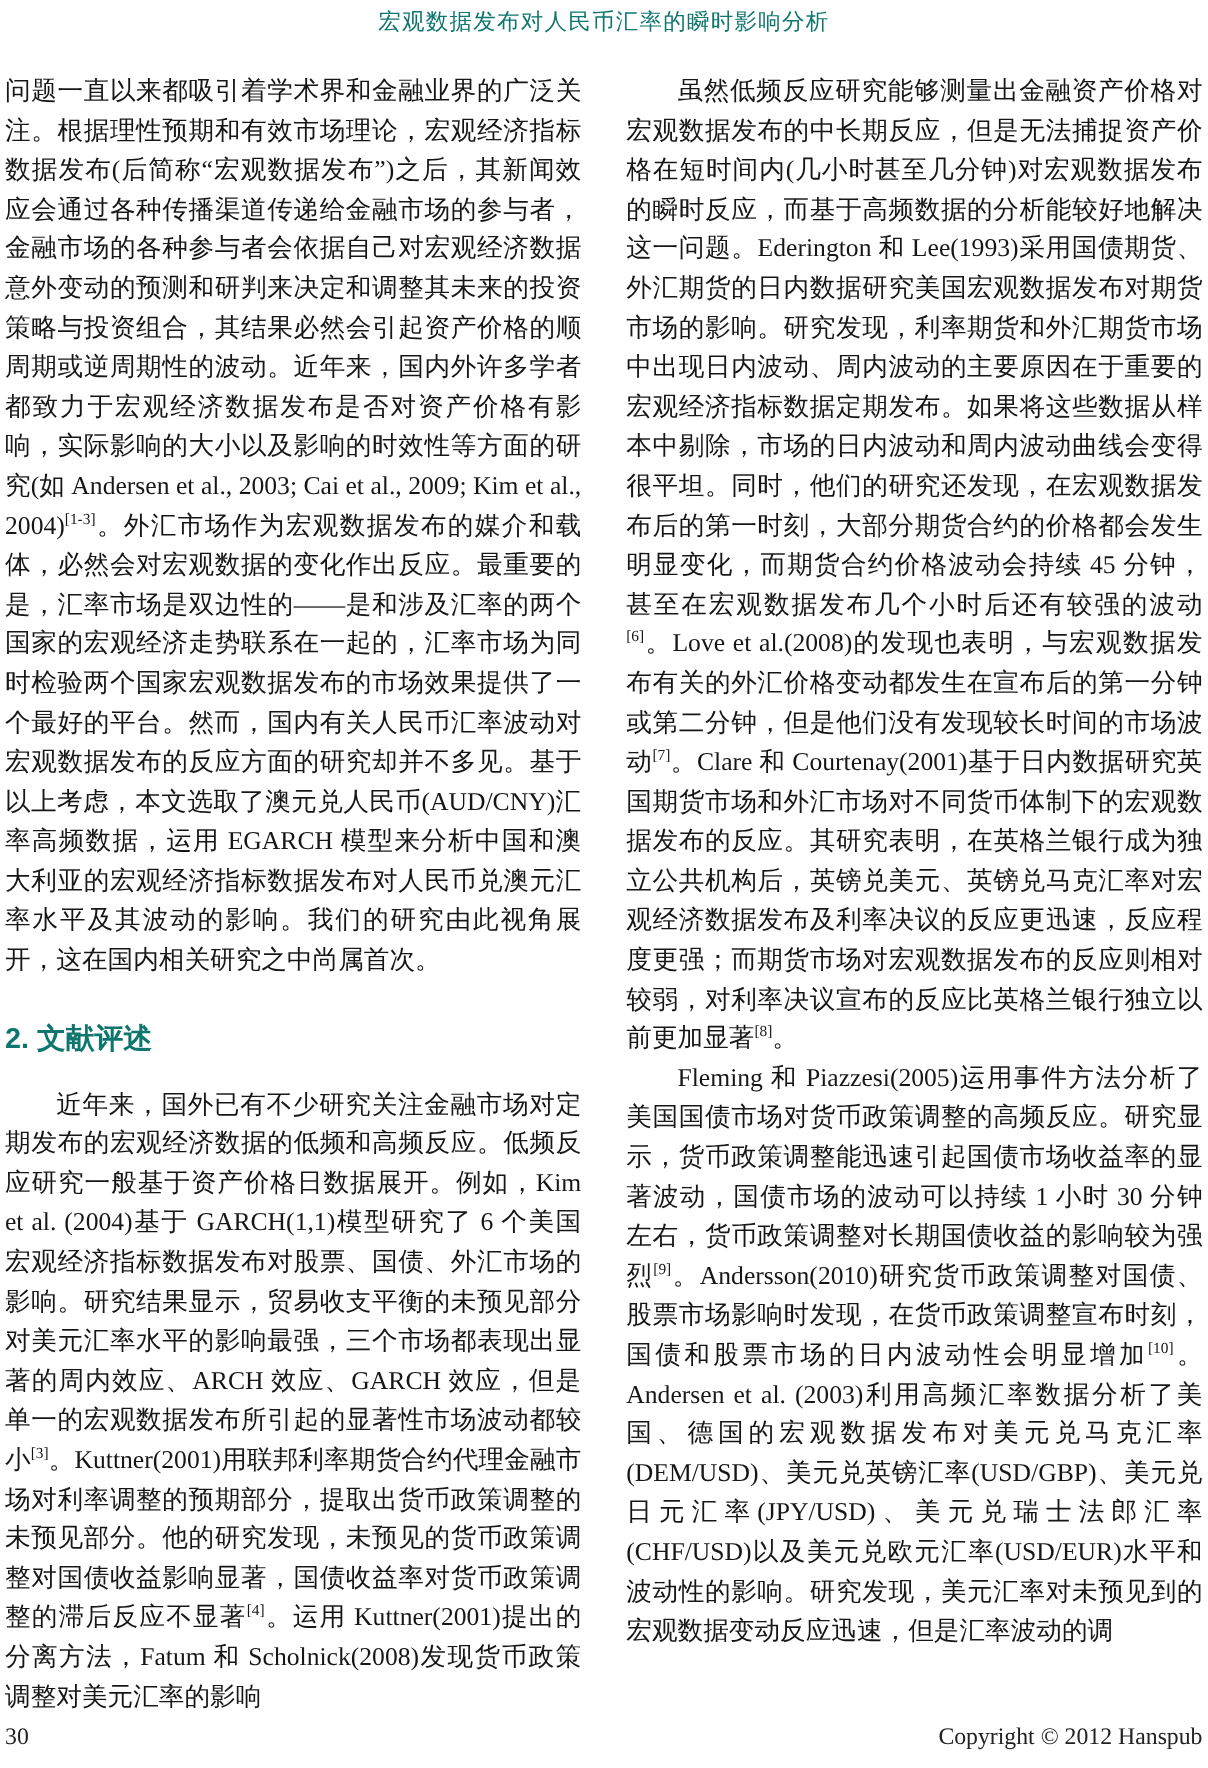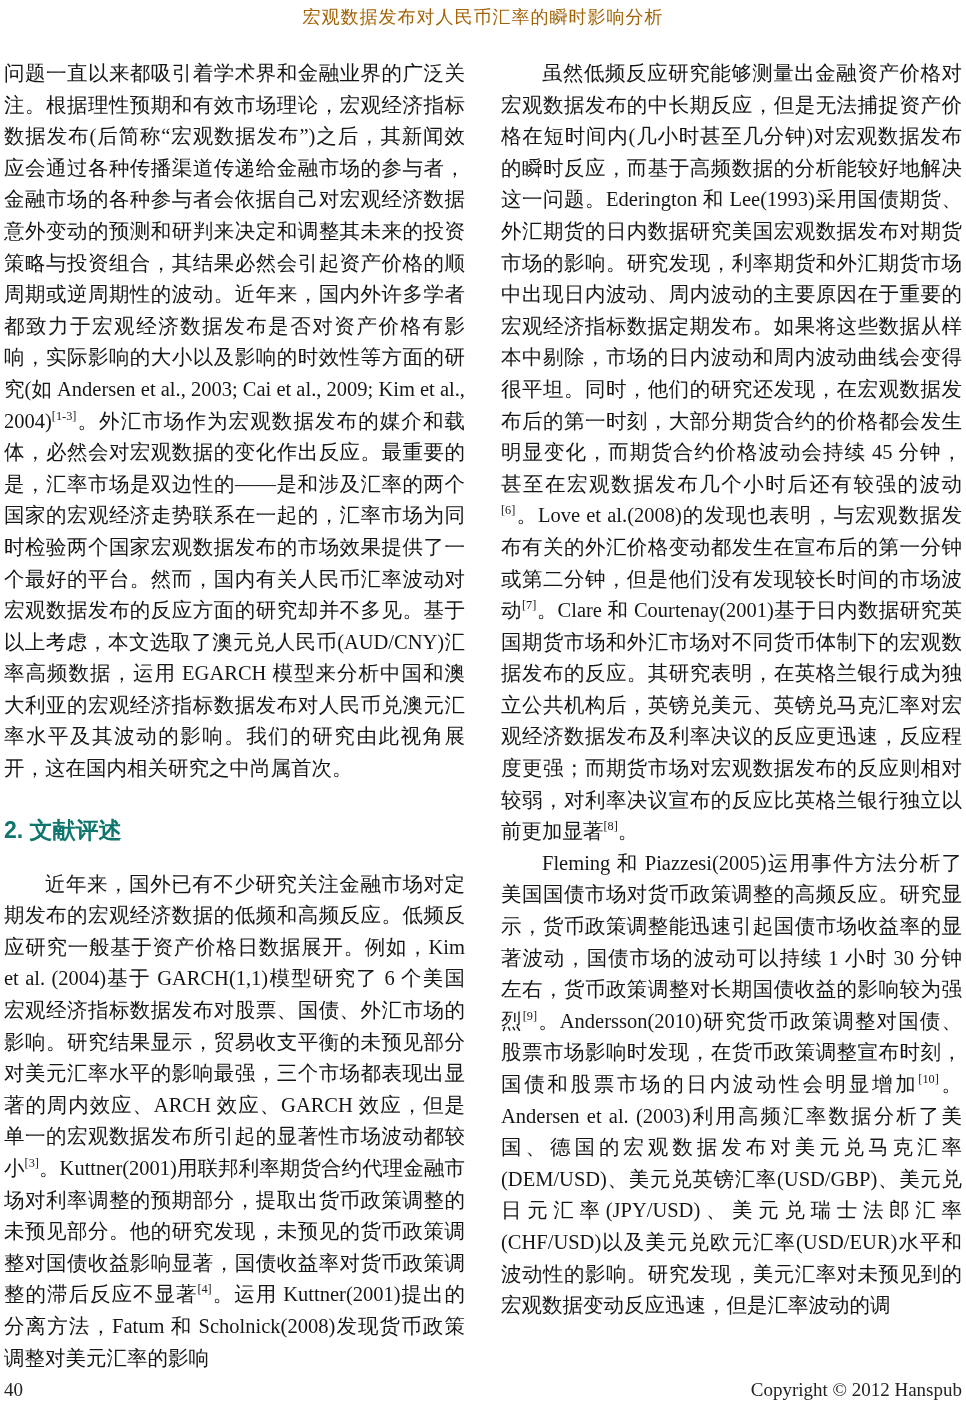--- a/index.html
+++ b/index.html
@@ -14,21 +14,21 @@
     width: 966px; height: 1414px;
     overflow: hidden;
     background: #ffffff;
   }
   .running-head {
     position: absolute;
     top: 5px; left: 0; width: 100%;
     text-align: center;
     font-size: 18px;
     letter-spacing: 1px;
-    color: #a16207;
+    color: #0f766e;
     white-space: nowrap;
   }
   .columns {
     position: absolute;
     top: 58px; left: 4px; right: 4px;
     display: flex;
     gap: 36px;
   }
   .col {
     flex: 1 1 0;
@@ -75,17 +75,17 @@
     </div>
 
     <div class="col">
       <p class="indent">虽然低频反应研究能够测量出金融资产价格对宏观数据发布的中长期反应，但是无法捕捉资产价格在短时间内(几小时甚至几分钟)对宏观数据发布的瞬时反应，而基于高频数据的分析能较好地解决这一问题。Ederington 和 Lee(1993)采用国债期货、外汇期货的日内数据研究美国宏观数据发布对期货市场的影响。研究发现，利率期货和外汇期货市场中出现日内波动、周内波动的主要原因在于重要的宏观经济指标数据定期发布。如果将这些数据从样本中剔除，市场的日内波动和周内波动曲线会变得很平坦。同时，他们的研究还发现，在宏观数据发布后的第一时刻，大部分期货合约的价格都会发生明显变化，而期货合约价格波动会持续 45 分钟，甚至在宏观数据发布几个小时后还有较强的波动<sup>[6]</sup>。Love et al.(2008)的发现也表明，与宏观数据发布有关的外汇价格变动都发生在宣布后的第一分钟或第二分钟，但是他们没有发现较长时间的市场波动<sup>[7]</sup>。Clare 和 Courtenay(2001)基于日内数据研究英国期货市场和外汇市场对不同货币体制下的宏观数据发布的反应。其研究表明，在英格兰银行成为独立公共机构后，英镑兑美元、英镑兑马克汇率对宏观经济数据发布及利率决议的反应更迅速，反应程度更强；而期货市场对宏观数据发布的反应则相对较弱，对利率决议宣布的反应比英格兰银行独立以前更加显著<sup>[8]</sup>。</p>
       <p class="indent">Fleming 和 Piazzesi(2005)运用事件方法分析了美国国债市场对货币政策调整的高频反应。研究显示，货币政策调整能迅速引起国债市场收益率的显著波动，国债市场的波动可以持续 1 小时 30 分钟左右，货币政策调整对长期国债收益的影响较为强烈<sup>[9]</sup>。Andersson(2010)研究货币政策调整对国债、股票市场影响时发现，在货币政策调整宣布时刻，国债和股票市场的日内波动性会明显增加<sup>[10]</sup>。Andersen et al. (2003)利用高频汇率数据分析了美国、德国的宏观数据发布对美元兑马克汇率(DEM/USD)、美元兑英镑汇率(USD/GBP)、美元兑日元汇率(JPY/USD)、美元兑瑞士法郎汇率(CHF/USD)以及美元兑欧元汇率(USD/EUR)水平和波动性的影响。研究发现，美元汇率对未预见到的宏观数据变动反应迅速，但是汇率波动的调</p>
     </div>
 
   </div>
 
   <div class="footer">
-    <span>40</span>
+    <span>30</span>
     <span>Copyright © 2012 Hanspub</span>
   </div>
 
 </div>
 
 </body></html>

